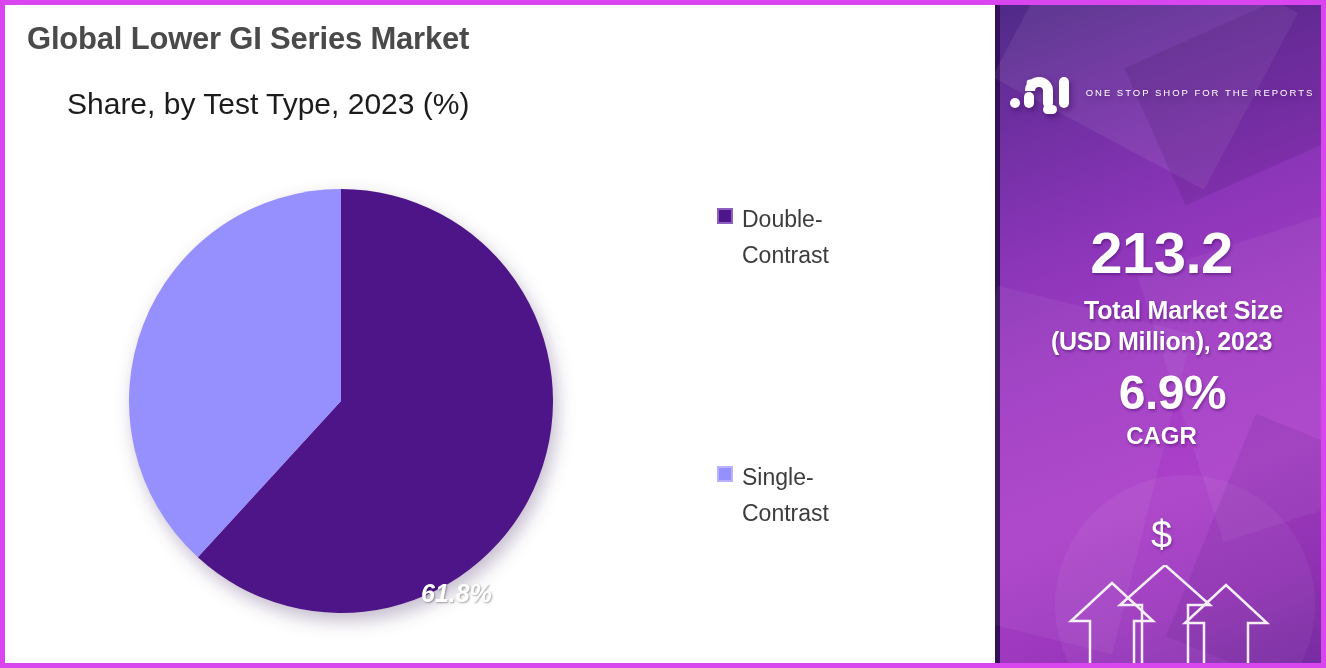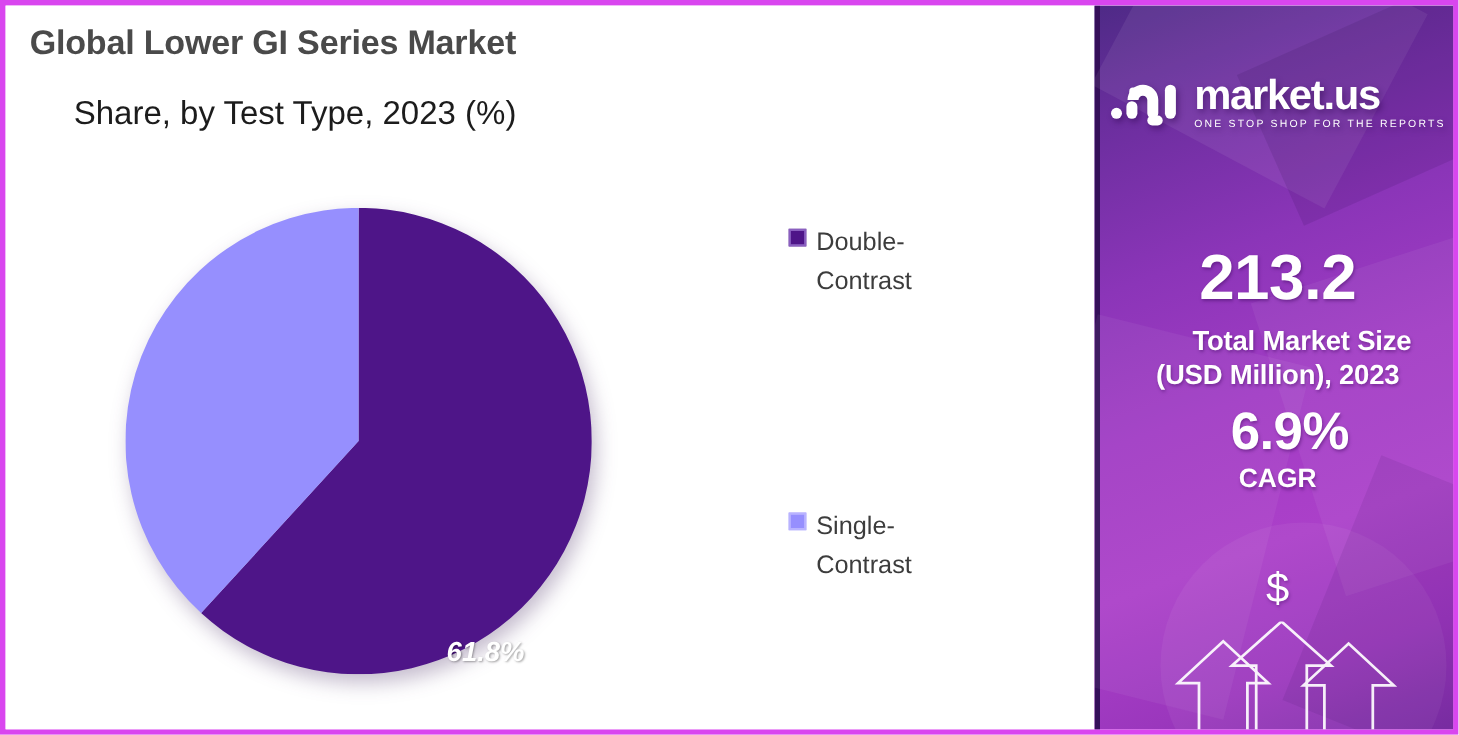--- a/index.html
+++ b/index.html
@@ -49,21 +49,21 @@
     top: 82px;
     font-size: 30px;
     font-weight: normal;
     color: #1c1c1c;
     white-space: nowrap;
   }
 
   
   #pie-wrap {
     position: absolute;
-    left: 109px;
+    left: 124px;
     top: 184px;
     width: 424px;
     height: 424px;
   }
   #pie-shadow {
     position: absolute;
     left: 4px;
     top: 8px;
     width: 424px;
     height: 424px;
@@ -298,21 +298,20 @@
             <circle cx="6" cy="36" r="5"></circle>
             <rect x="15" y="25" width="10" height="16" rx="5"></rect>
             <path d="M16 24 A14 14 0 0 1 44 24 L44 36 A5 5 0 0 1 34 36 L34 24 A4 4 0 0 0 26 24 Z"></path>
             <rect x="34" y="38" width="14" height="9" rx="4.5"></rect>
             <rect x="50" y="10" width="10" height="31" rx="5"></rect>
             <circle cx="21" cy="16" r="3.4"></circle>
           </g>
         </svg>
       </span>
       <span id="logo-textblock">
-        <div id="logo-wordmark">market.us</div>
         <div id="logo-tagline">ONE STOP SHOP FOR THE REPORTS</div>
       </span>
     </div>
 
     <div id="stats">
       <div id="stat-value">213.2</div>
       <div id="stat-label-1">Total Market Size</div>
       <div id="stat-label-2">(USD Million), 2023</div>
       <div id="cagr-value">6.9%</div>
       <div id="cagr-label-1">CAGR</div>

